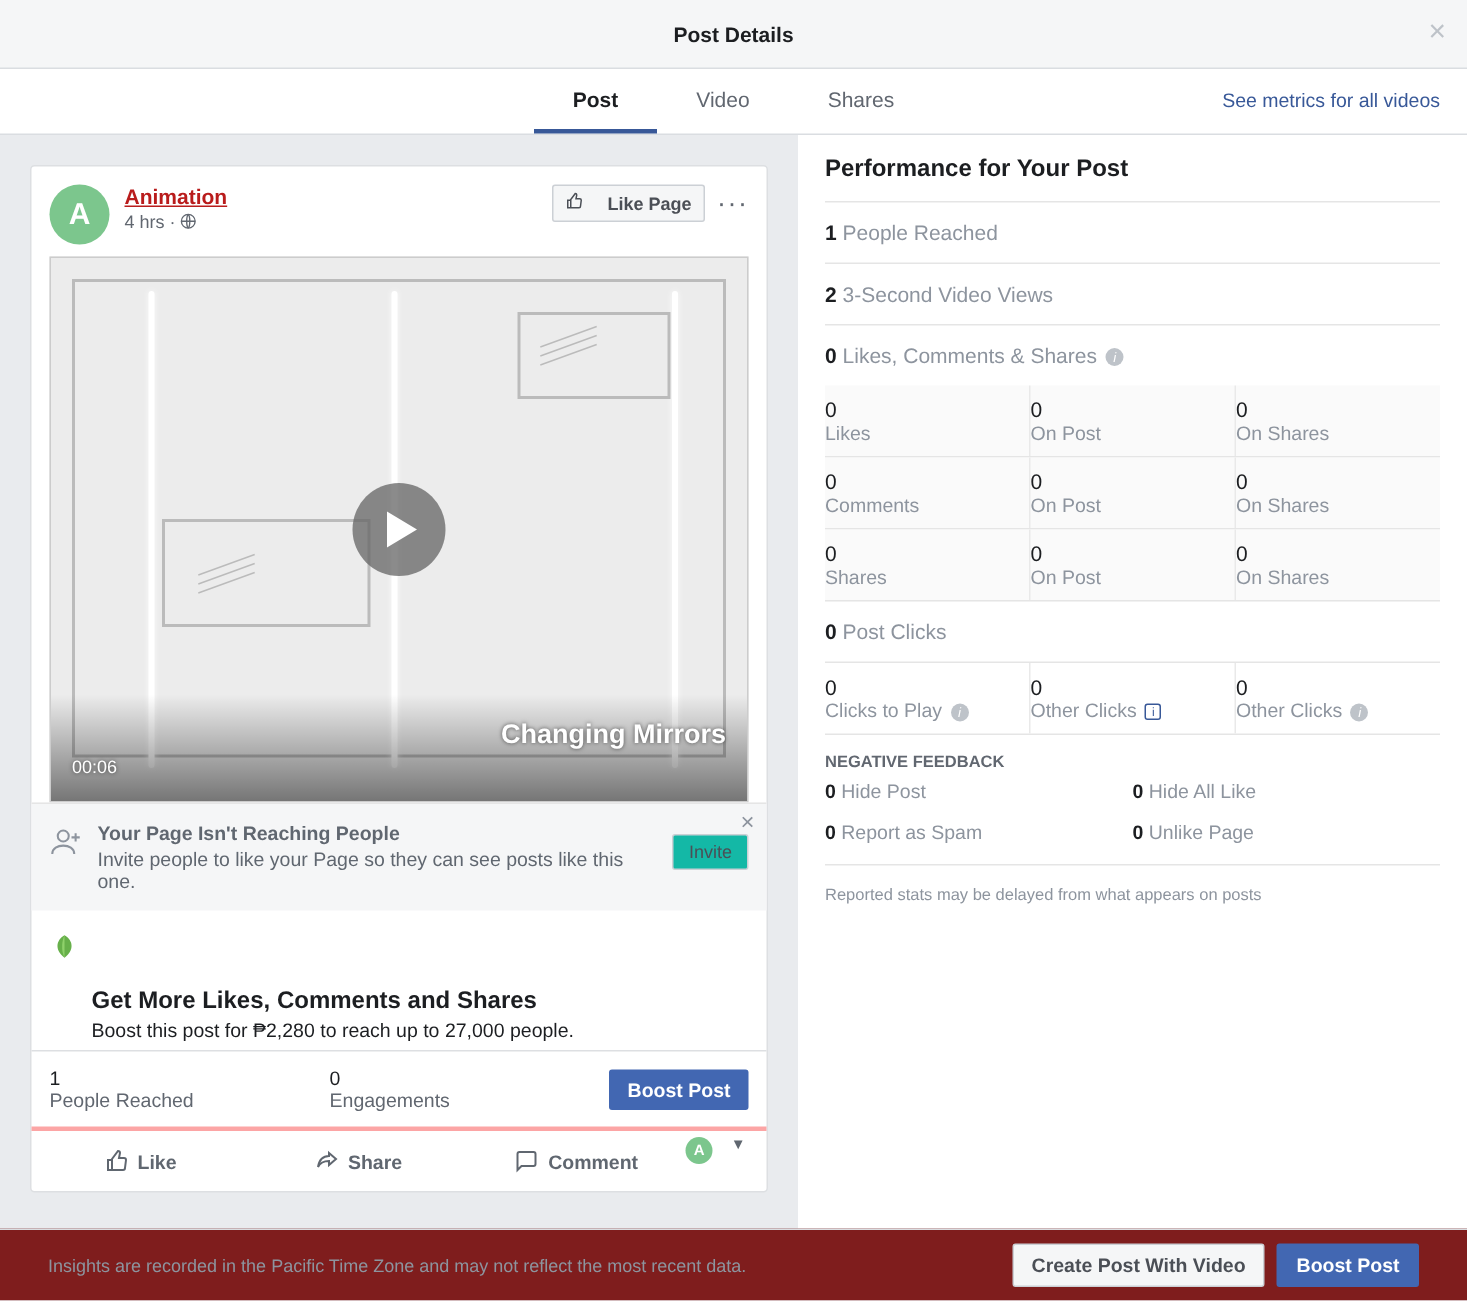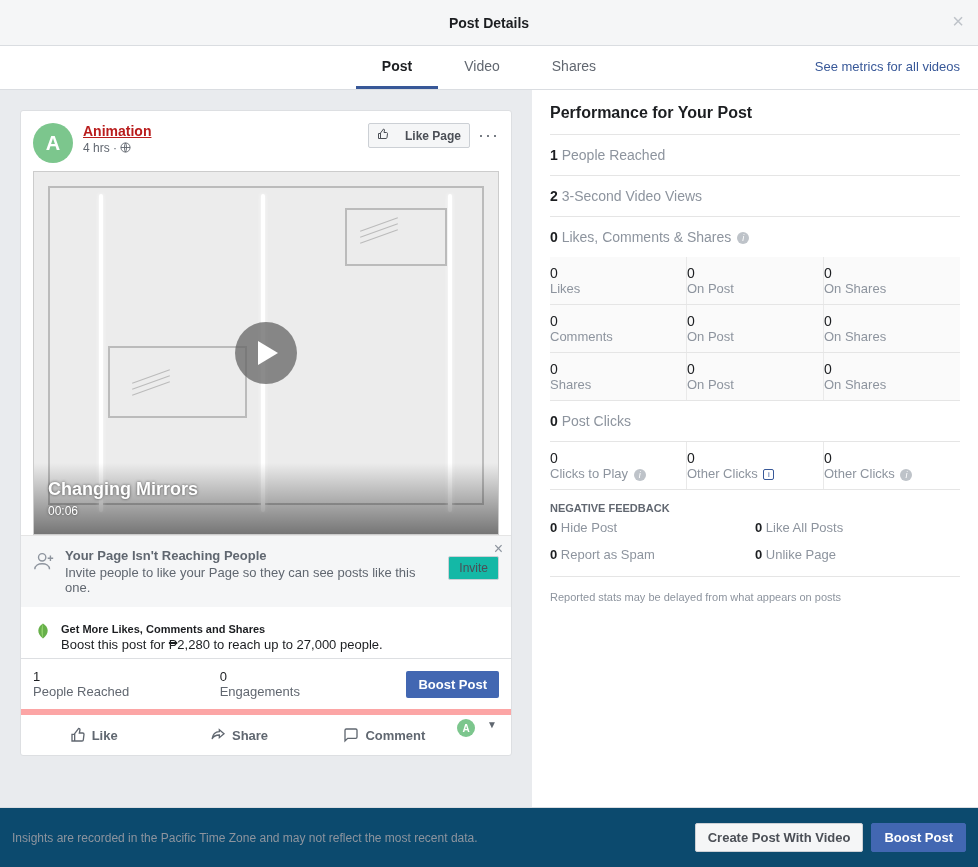--- a/index.html
+++ b/index.html
@@ -29,42 +29,42 @@
   .dots { color: #616770; font-size: 18px; cursor: pointer; letter-spacing: 1px;}
 
   .video-area { position: relative; margin: 0 12px; background: #ececec; height: 364px; border: 1px solid #ccc; display:flex; align-items:center; justify-content:center; overflow:hidden;}
   .mirror { position:absolute; border: 2px solid #bbb; }
   .vlight { position:absolute; width:4px; background:#fff; top:6%; bottom:6%; border-radius:2px; box-shadow:0 0 4px rgba(255,255,255,0.8);}
   .bevel-lines { position:absolute; width:40px; height:20px;}
   .bevel-lines span{display:block;height:1px;background:#bbb;transform:rotate(-20deg);margin:5px 0;}
   .play-btn { width: 62px; height: 62px; border-radius: 50%; background: rgba(100,100,100,0.75); display: flex; align-items: center; justify-content: center; cursor: pointer; z-index:5; }
   .play-tri { width: 0; height: 0; border-left: 20px solid #fff; border-top: 12px solid transparent; border-bottom: 12px solid transparent; margin-left: 4px; }
   .video-overlay { position: absolute; bottom: 0; left: 0; right: 0; padding: 16px 14px; background: linear-gradient(to top, rgba(0,0,0,0.5), transparent); color: #fff; z-index:5;}
-  .video-title { font-size: 18px; font-weight: bold; text-shadow: 0 0 3px rgba(0,0,0,.6);}
+  .video-title { font-size: 18px; font-weight: bold; text-shadow: 0 0 3px rgba(0,0,0,.6); text-align: right;}
   .video-dur { font-size: 12px; margin-top: 4px; text-shadow: 0 0 3px rgba(0,0,0,.6);}
 
   .reach-box { background: #f5f6f7; border-top: 1px solid #e5e5e5; margin-top:0; padding: 12px; display: flex; gap: 10px; position: relative; }
   .reach-box .person-icon { color:#8d949e; font-size:18px; margin-top:2px; }
   .reach-box .close-mini { position:absolute; right:8px; top:4px; color:#8d949e; font-size:16px; cursor:pointer;}
   .reach-title { color:#606770; font-weight:bold; font-size:13px;}
   .reach-sub { color:#606770; font-size:13px; margin-top:2px;}
   .invite-btn { border:1px solid #ccd0d5; background:#14b8a6; border-radius:2px; font-size:12px; color:#4b4f56; padding:4px 10px; cursor:pointer; align-self:flex-start; margin-top:8px;}
 
   .boost-box { padding: 16px 12px 6px 12px; display:flex; gap:8px;}
   .leaf-icon { color:#42b72a; font-size:18px; margin-top:-2px;}
-  .boost-title { font-weight:bold; font-size:11px;}
+  .boost-title { font-weight:bold; font-size:16px;margin-top:36px;}
   .boost-sub { font-size:13px; margin-top:2px;}
 
   .stats-row { display:flex; border-top:1px solid #dddfe2; padding:10px 12px; align-items:center;}
   .stat-block { flex:1;}
   .stat-val { font-size:13px; }
   .stat-label { font-size:13px; color:#616770;}
   .boost-btn { background:#4267b2; color:#fff; border:none; padding:6px 12px; border-radius:2px; font-size:13px; font-weight:bold; cursor:pointer;}
 
-  .action-row { border-top:6px solid #fca5a5; display:flex; padding:4px 0;}
+  .action-row { border-top:3px solid #fca5a5; display:flex; padding:4px 0;}
   .action-item { flex:1; display:flex; align-items:center; justify-content:center; gap:6px; padding:8px 0; color:#606770; font-size:13px; font-weight:600; cursor:pointer;}
   .action-item svg { width:16px; height:16px;}
   .mini-avatar { width:18px; height:18px; border-radius:50%; background:#7cc68d; color:#fff; font-size:10px; font-weight:bold; display:flex; align-items:center; justify-content:center; margin-left:auto; margin-right:12px;}
 
   
   .perf-title { font-size:16px; font-weight:bold; padding-bottom:12px; border-bottom:1px solid #e5e5e5; }
   .metric-row { padding:12px 0; border-bottom:1px solid #e5e5e5; font-size:14px;}
   .metric-val { font-weight:bold; color:#1c1e21;}
   .metric-label { color:#8d949e;}
   .info-i { display:inline-block; width:12px; height:12px; border-radius:50%; background:#bec3c9; color:#fff; font-size:9px; text-align:center; line-height:12px; font-style:italic; vertical-align:middle; margin-left:2px; }
@@ -77,21 +77,21 @@
   .sub-val { color:#1c1e21; font-size:14px;}
   .sub-label { color:#8d949e; font-size:13px;}
 
   .neg-head { font-size:11px; color:#616770; font-weight:bold; padding-top:12px;}
   .neg-grid { display:flex; flex-wrap:wrap;}
   .neg-cell { width:50%; padding:6px 0; font-size:13px;}
   .neg-cell .v { font-weight:bold;}
   .neg-cell .l { color:#8d949e;}
   .disclaimer2 { color:#8d949e; font-size:11px; padding:14px 0; border-top:1px solid #e5e5e5; margin-top:8px;}
 
-  .footer-bar { position:absolute; bottom:0; left:0; right:0; height:60px; background:#0c4a6e; border-top:1px solid #dadde1; display:flex; align-items:center; padding:0 12px;}
+  .footer-bar { position:absolute; bottom:0; left:0; right:0; height:48px; background:#7f1d1d; border-top:1px solid #dadde1; display:flex; align-items:center; padding:0 32px;}
   .footer-note { color:#8d949e; font-size:12px; flex:1;}
   .footer-btn { border:1px solid #ccd0d5; background:#f5f6f7; color:#4b4f56; padding:6px 12px; font-size:13px; font-weight:bold; border-radius:2px; cursor:pointer;}
   .footer-btn.primary { background:#4267b2; border-color:#4267b2; color:#fff; margin-left:8px;}
 </style>
 </head>
 <body>
 
 <div class="modal-header">
   <span class="modal-title">Post Details</span>
   <span class="close-x">×</span>
@@ -305,21 +305,21 @@
       </div>
       <div class="sub-cell">
         <div class="sub-val">0</div>
         <div class="sub-label"><span>Other Clicks</span> <span class="info-i">i</span></div>
       </div>
     </div>
 
     <div class="neg-head">NEGATIVE FEEDBACK</div>
     <div class="neg-grid">
       <div class="neg-cell"><span class="v">0</span> <span class="l">Hide Post</span></div>
-      <div class="neg-cell"><span class="v">0</span> <span class="l">Like All Posts</span></div>
+      <div class="neg-cell"><span class="v">0</span> <span class="l">Hide All Like</span></div>
       <div class="neg-cell"><span class="v">0</span> <span class="l">Report as Spam</span></div>
       <div class="neg-cell"><span class="v">0</span> <span class="l">Unlike Page</span></div>
     </div>
 
     <div class="disclaimer2">Reported stats may be delayed from what appears on posts</div>
   </div>
 </div>
 
 <div class="footer-bar">
   <span class="footer-note">Insights are recorded in the Pacific Time Zone and may not reflect the most recent data.</span>

